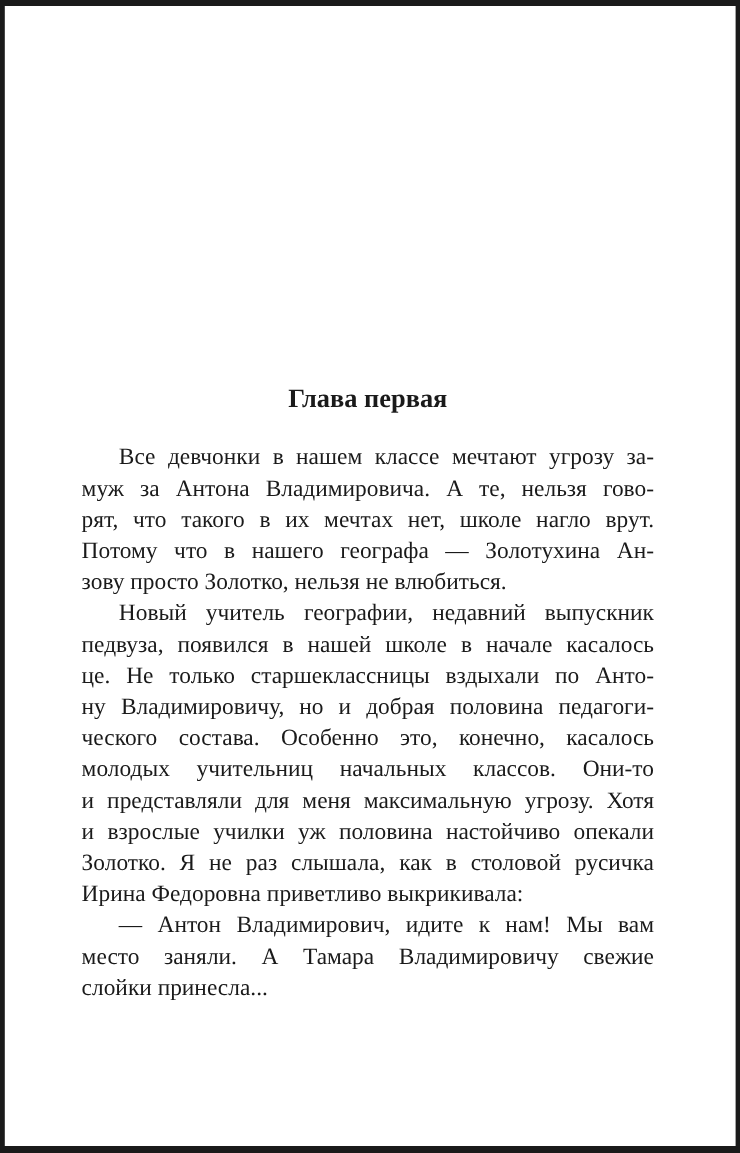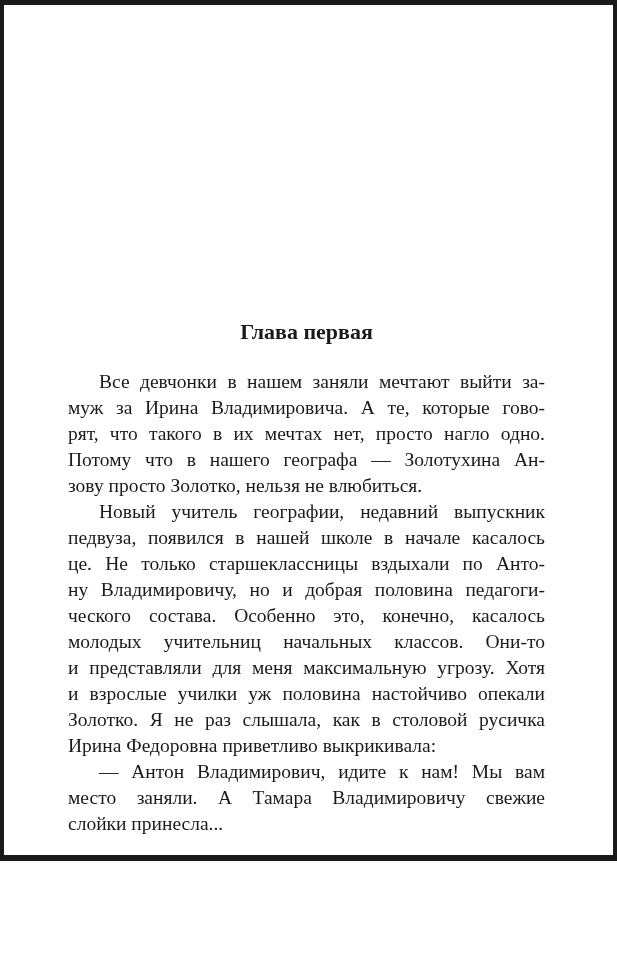--- a/index.html
+++ b/index.html
@@ -4,21 +4,21 @@
 <style>
   html, body {
     margin: 0;
     padding: 0;
     background: #ffffff;
   }
   .book-page {
     position: relative;
     box-sizing: border-box;
     width: 617px;
-    height: 861px;
+    height: 961px;
     background: #ffffff;
     border-style: solid;
     border-color: #1a1a1a;
     border-width: 5px 4px 6px 4px;
     overflow: hidden;
     font-family: "Liberation Serif", "DejaVu Serif", serif;
     color: #1a1a1a;
   }
   .page-inner {
     box-sizing: border-box;
@@ -55,23 +55,23 @@
     text-align-last: left;
   }
 </style>
 </head>
 <body>
 
 <div class="book-page">
   <div class="page-inner">
     <h1 class="chapter-title">Глава первая</h1>
     <div class="chapter-body">
-        <div class="text-line first-line">Все девчонки в нашем заняли мечтают выйти за-</div>
-        <div class="text-line">муж за Ирина Владимировича. А те, которые гово-</div>
-        <div class="text-line">рят, что такого в их мечтах нет, просто нагло одно.</div>
+        <div class="text-line first-line">Все девчонки в нашем классе мечтают угрозу за-</div>
+        <div class="text-line">муж за Антона Владимировича. А те, нельзя гово-</div>
+        <div class="text-line">рят, что такого в их мечтах нет, школе нагло врут.</div>
         <div class="text-line">Потому что в нашего географа — Золотухина Ан-</div>
         <div class="text-line last-line">зову просто Золотко, нельзя не влюбиться.</div>
         <div class="text-line first-line">Новый учитель географии, недавний выпускник</div>
         <div class="text-line">педвуза, появился в нашей школе в начале касалось</div>
         <div class="text-line">це. Не только старшеклассницы вздыхали по Анто-</div>
         <div class="text-line">ну Владимировичу, но и добрая половина педагоги-</div>
         <div class="text-line">ческого состава. Особенно это, конечно, касалось</div>
         <div class="text-line">молодых учительниц начальных классов. Они-то</div>
         <div class="text-line">и представляли для меня максимальную угрозу. Хотя</div>
         <div class="text-line">и взрослые училки уж половина настойчиво опекали</div>

